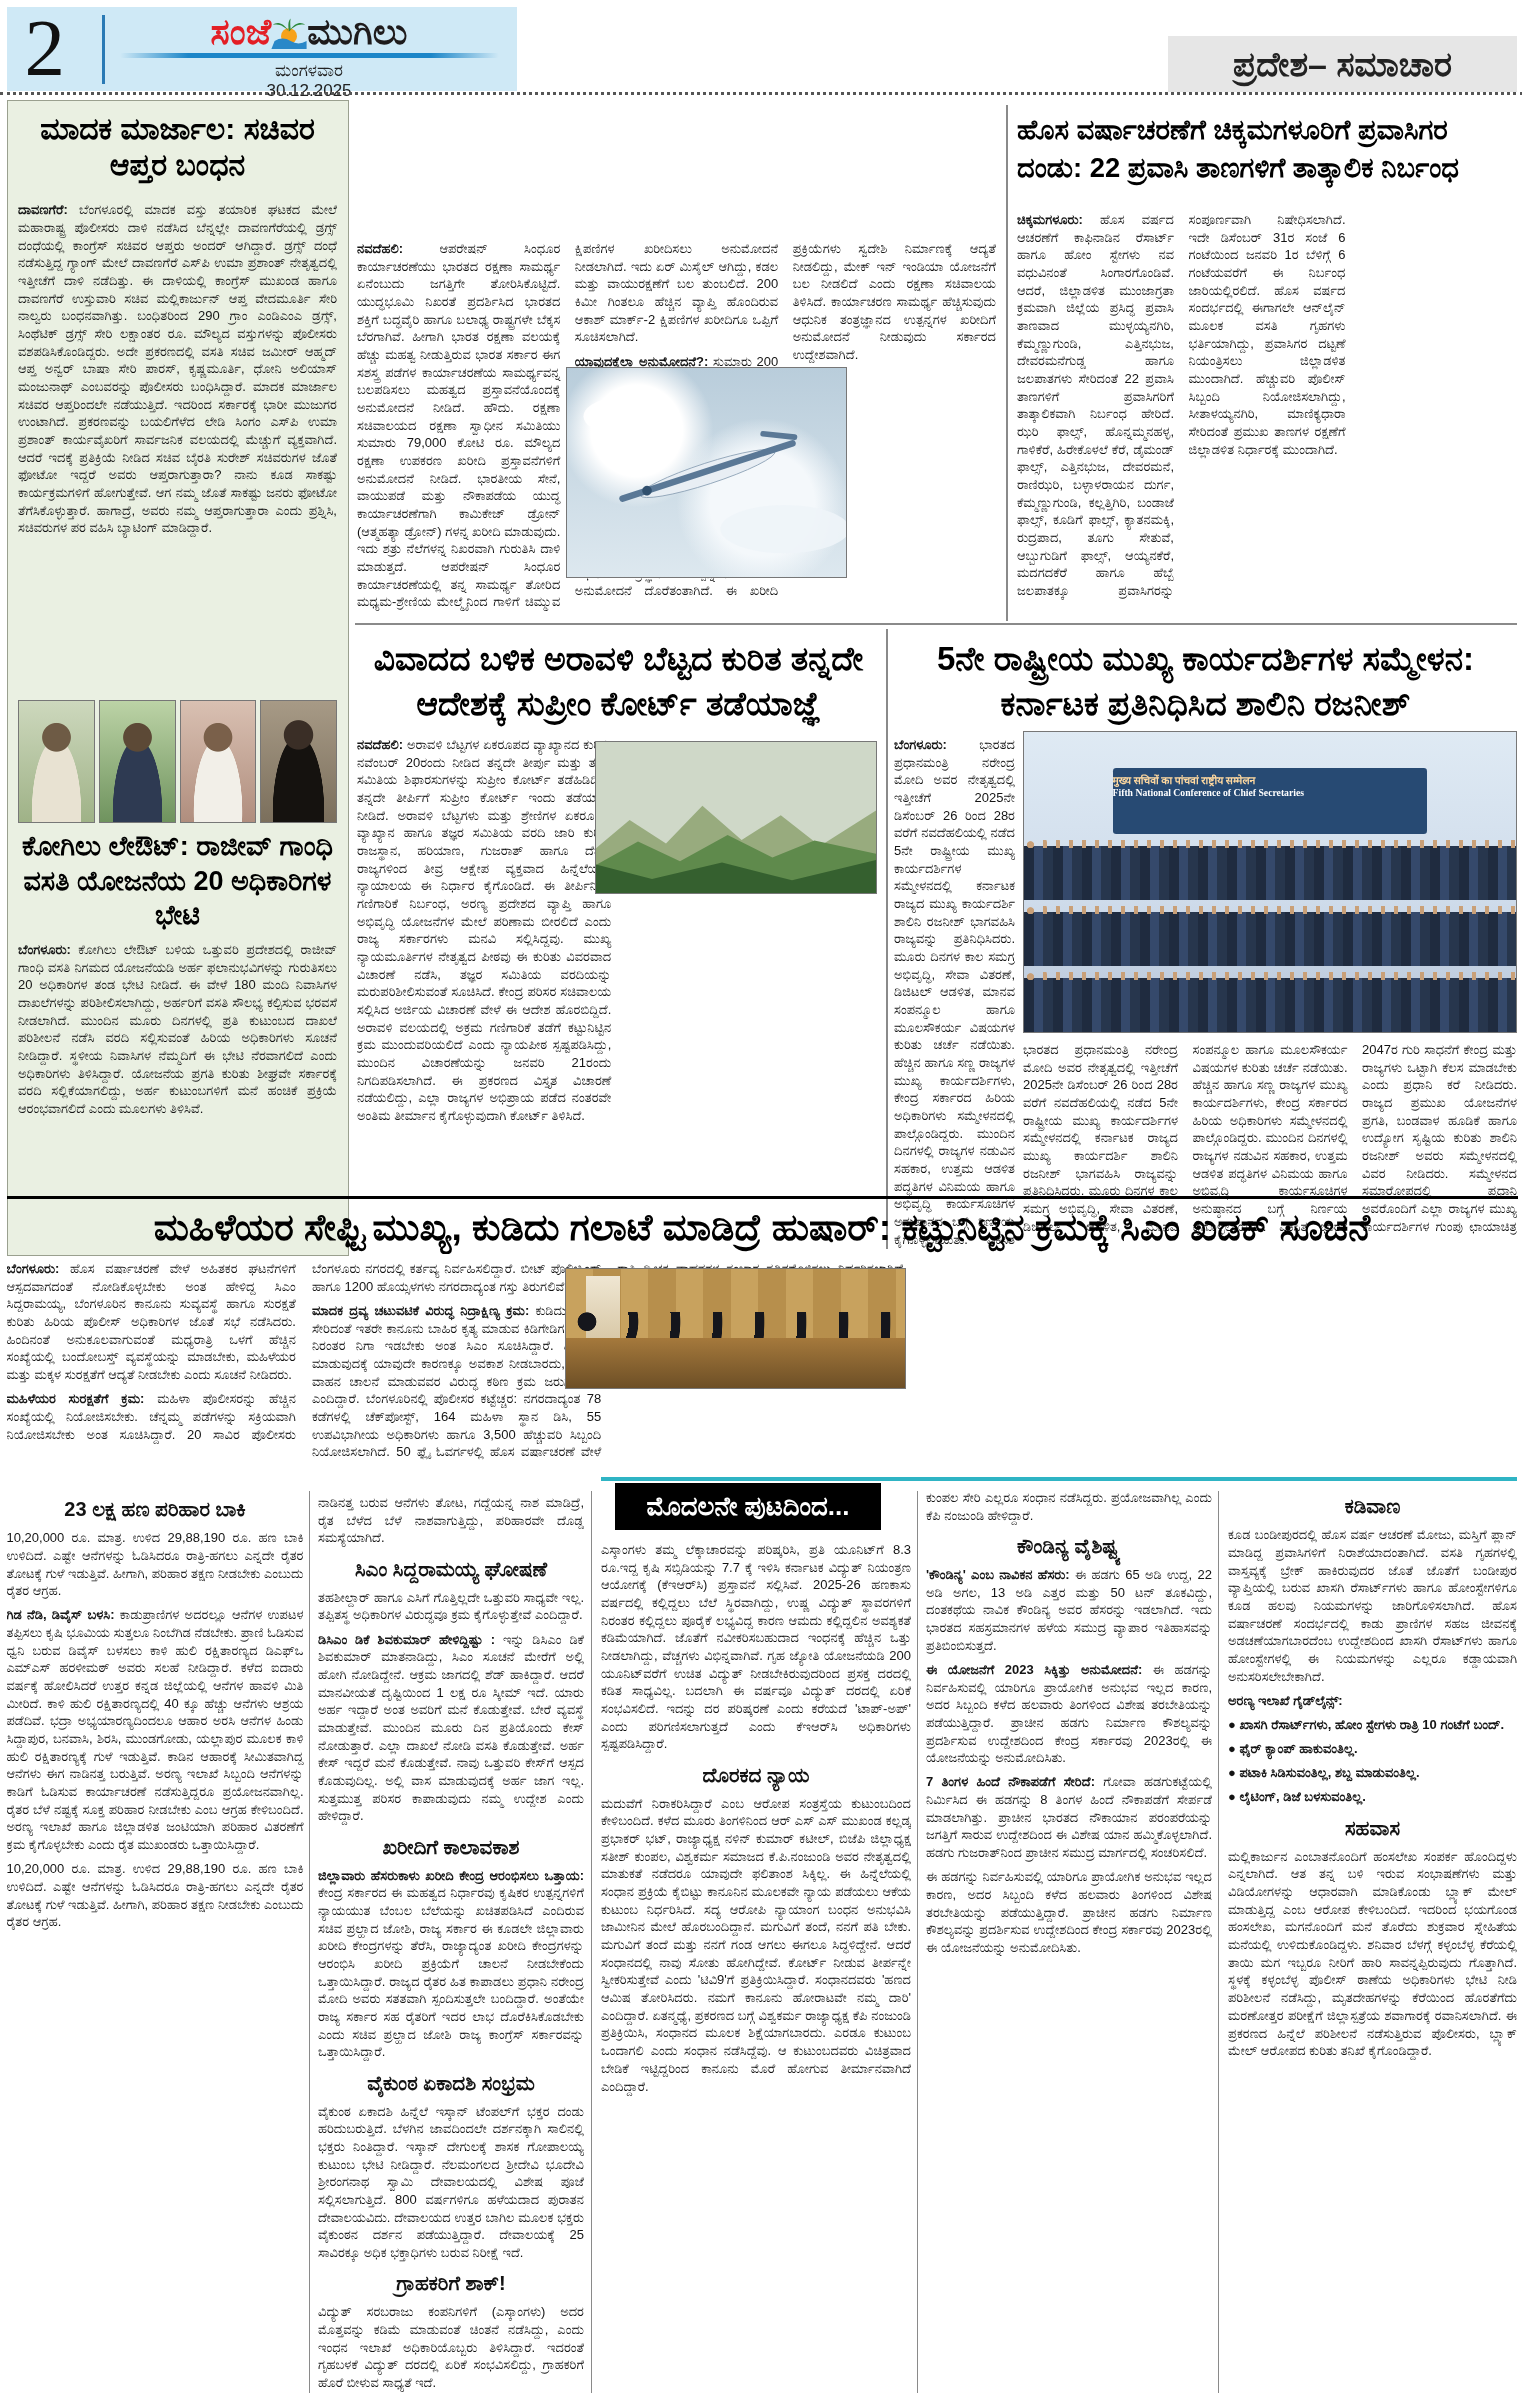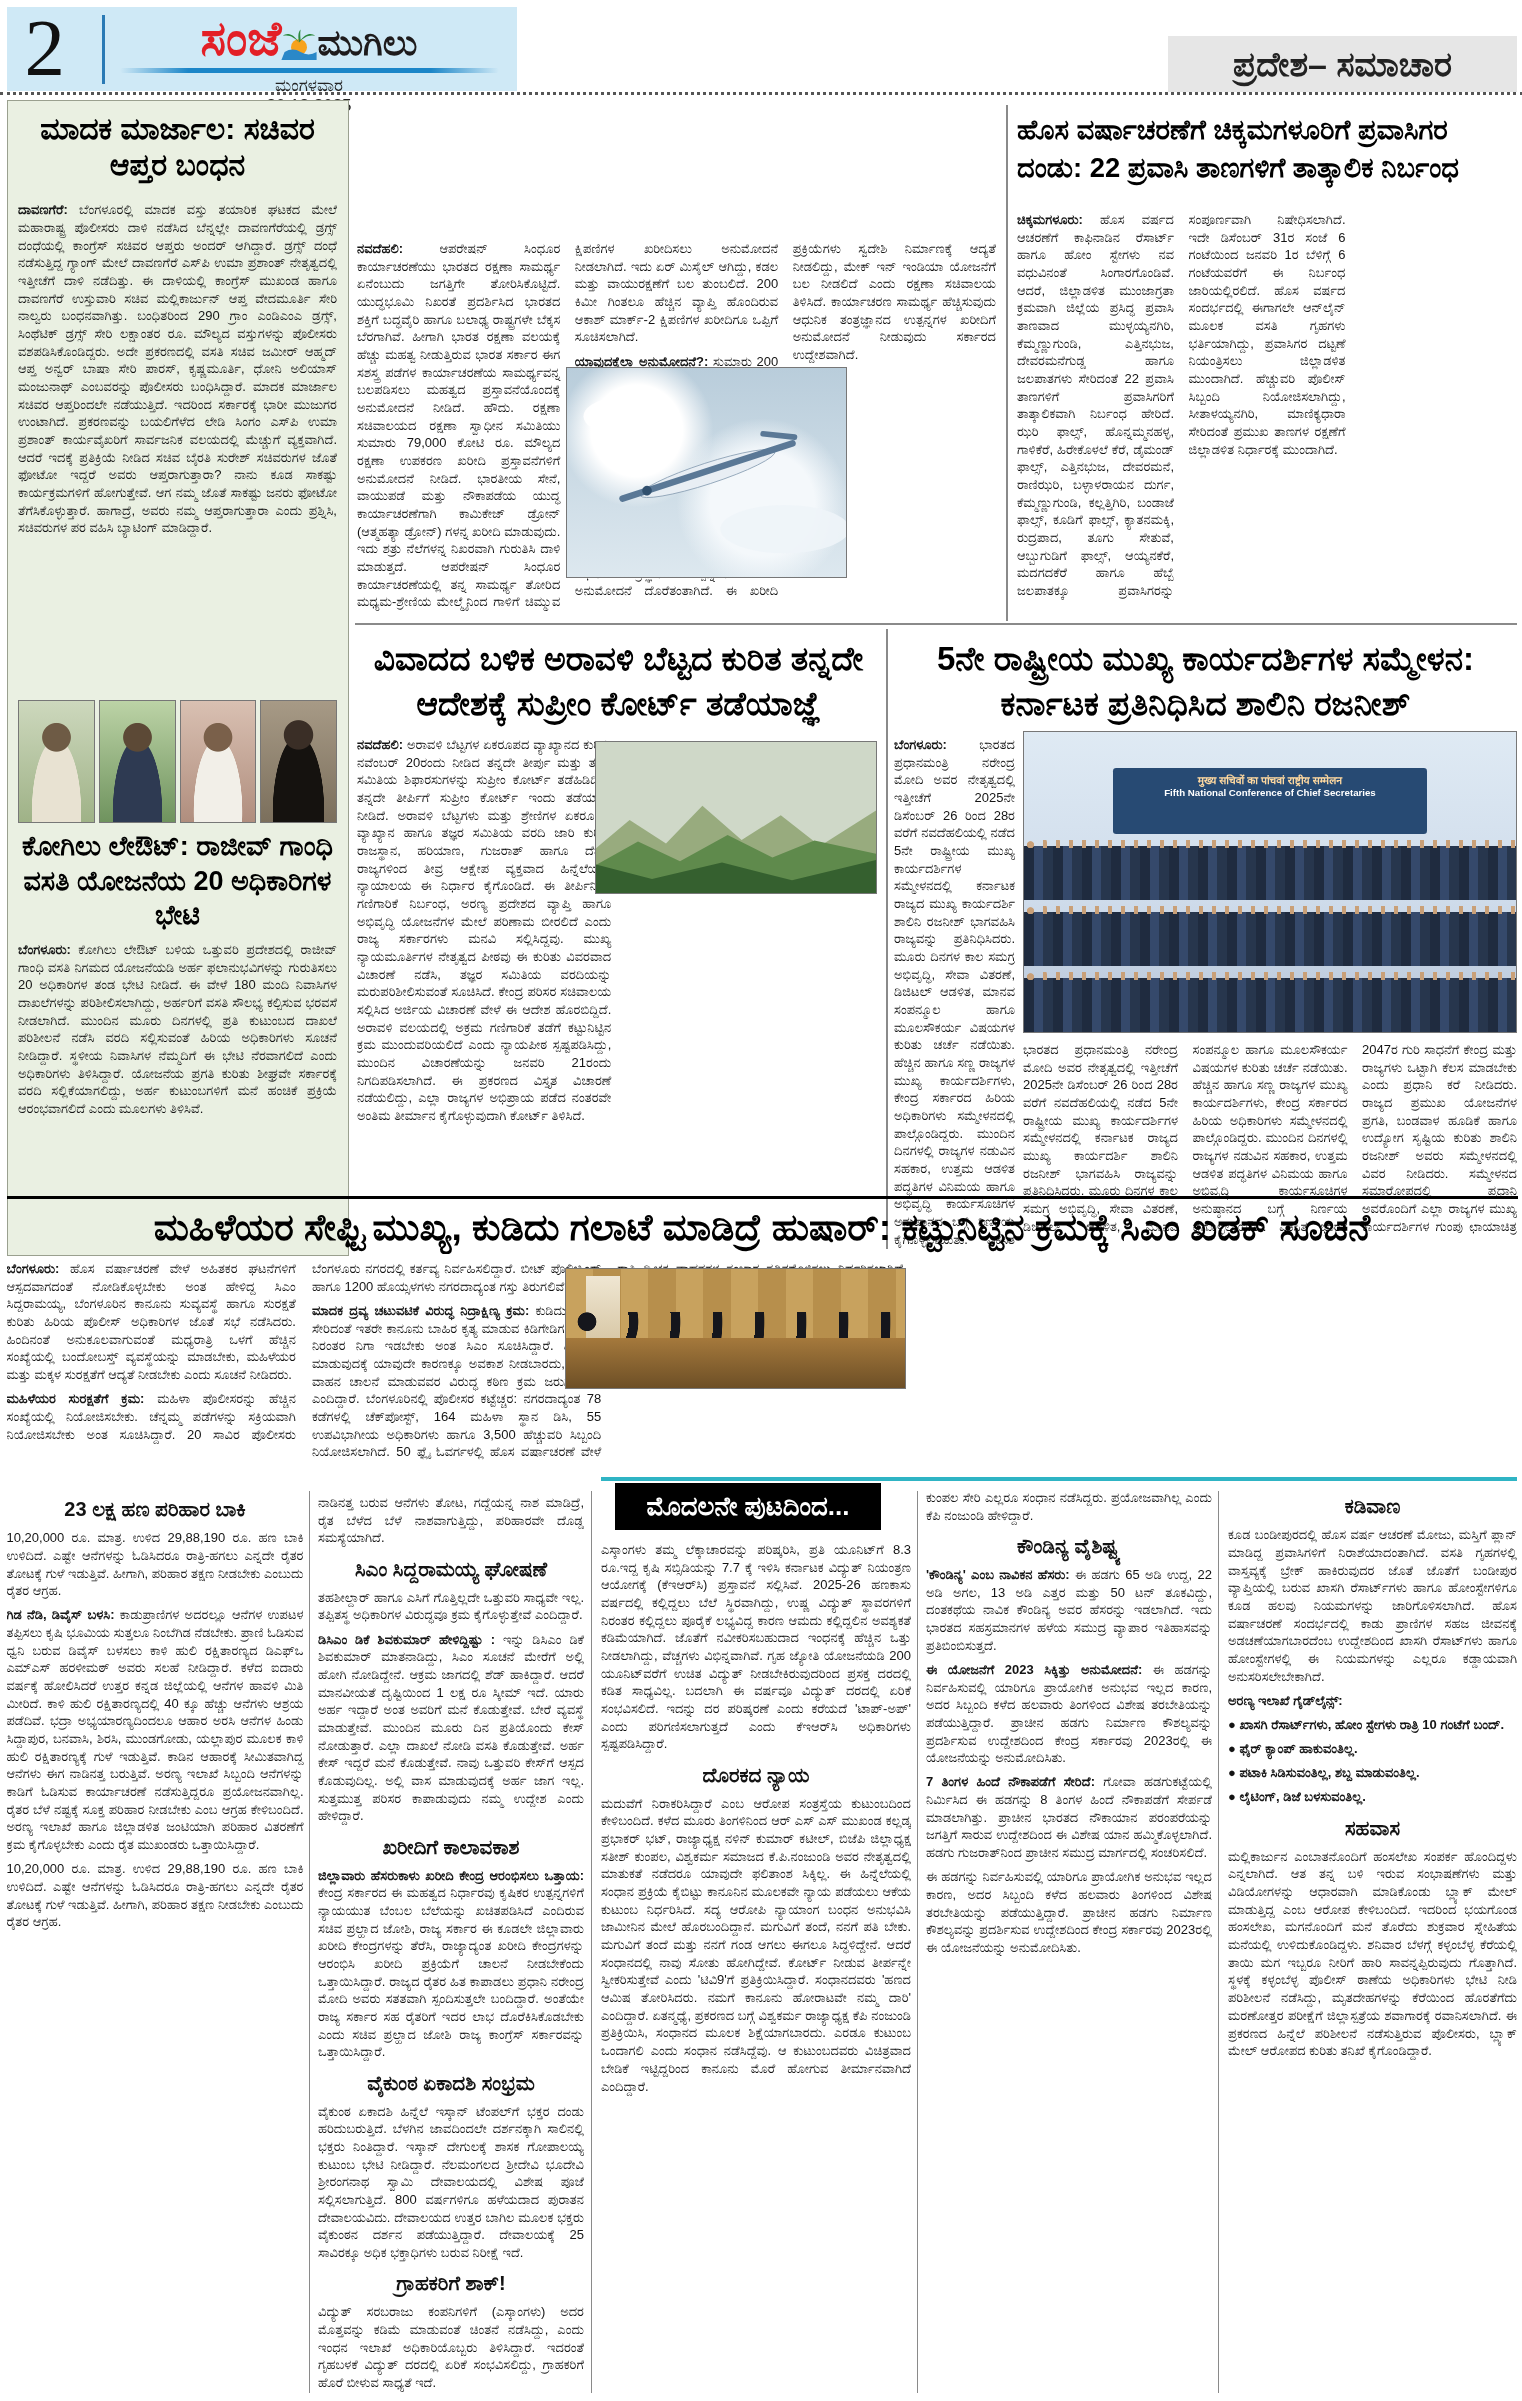--- a/index.html
+++ b/index.html
@@ -20,21 +20,21 @@
   .h-mid{font-size:33px;line-height:1.35;text-align:center;}
   .h-banner{font-size:37px;line-height:1.2;text-align:center;}
   .h-sec{font-size:20px;text-align:center;font-weight:bold;margin:3.2px 0 8px 0;line-height:1.2;}
   .rule{background:#000;}
   .hair{background:#8a8a8a;}
   .teal{background:#2fb4c4;}
   .dotted-rule{border-top:3.2px dotted #555;height:0;}
   
   .mast{background:#cfe9f6;}
   .pagenum{font-family:"Liberation Serif","DejaVu Serif",serif;font-size:81px;line-height:1;color:#111;}
-  .logo-red{color:#e31f26;font-weight:bold;font-size:48px;}
+  .logo-red{color:#e31f26;font-weight:bold;font-size:36px;}
   .logo-black{color:#1e1b1c;font-weight:bold;font-size:36px;}
   .logo-under{height:4.8px;border-radius:2.4px;background:linear-gradient(90deg,rgba(28,134,200,0) 0%,#1c86c8 18%,#1c86c8 82%,rgba(28,134,200,0) 100%);}
   .mast-day{font-size:17px;color:#222;text-align:center;}
   .section-tag{background:#e6e6e6;color:#222;font-weight:bold;font-size:34px;line-height:56px;text-align:center;}
   
   .greenbox{background:#eaf0e2;border:0.8px solid #9aa08f;padding:9.7px 10.5px;box-sizing:border-box;overflow:hidden;}
   
   .ph{overflow:hidden;border:0.8px solid #777;box-sizing:border-box;background:#cfd6dd;}
   .strip{display:flex;gap:4px;}
   .portrait{flex:1;position:relative;}
@@ -42,21 +42,21 @@
   .p2{background:radial-gradient(circle at 50% 30%,#5c4936 0 15%,transparent 16%),radial-gradient(ellipse at 50% 92%,#2e3a52 0 46%,transparent 47%),linear-gradient(180deg,#bcd3a6,#6f935e);}
   .p3{background:radial-gradient(circle at 50% 30%,#7a604a 0 15%,transparent 16%),radial-gradient(ellipse at 50% 92%,#f2efe8 0 46%,transparent 47%),linear-gradient(180deg,#d9c0b2,#b08e7e);}
   .p4{background:radial-gradient(circle at 50% 28%,#3a2e26 0 15%,transparent 16%),radial-gradient(ellipse at 50% 92%,#15120f 0 48%,transparent 49%),linear-gradient(180deg,#a79a86,#7b6f5c);}
   .sky{background:radial-gradient(circle at 25% 30%,#ffffff 0 18%,transparent 30%),radial-gradient(circle at 70% 65%,#f4f8fb 0 22%,transparent 36%),linear-gradient(180deg,#b9cddb,#dde8ef);}
   .mtn-layer{position:absolute;left:0;right:0;bottom:0;}
   .mtn1{height:78%;background:#8aa06b;clip-path:polygon(0 62%,12% 38%,25% 58%,38% 26%,52% 55%,66% 34%,80% 60%,100% 30%,100% 100%,0 100%);opacity:.8;}
   .mtn2{height:62%;background:#5f8a4c;clip-path:polygon(0 70%,15% 45%,30% 66%,47% 38%,63% 62%,78% 44%,100% 58%,100% 100%,0 100%);}
   .mtn3{height:42%;background:#35602f;clip-path:polygon(0 55%,20% 78%,45% 52%,70% 80%,100% 48%,100% 100%,0 100%);}
   .conf{background:linear-gradient(180deg,#dfeaf4 0%,#cfdceb 55%,#b8c6d8 100%);}
   .conf-banner{position:absolute;left:18%;top:12%;width:64%;height:22%;background:#274a73;border-radius:3.2px;
-      color:#fff;text-align:center;overflow:hidden;}
+      color:#fff;overflow:hidden;font-family:Liberation Serif, serif;}
   .conf-banner .l1{font-size:10.5px;font-weight:bold;margin-top:4.8px;color:#ffd9a0;}
   .conf-banner .l2{font-size:9.7px;font-weight:bold;color:#fff;}
   .crowd{position:absolute;left:0;right:0;height:18%;
       background:repeating-linear-gradient(90deg,#1f2b3f 0 9.7px,#35496b 9.7px 19.4px,#27364d 19.4px 29px);}
   .crowd::before{content:"";position:absolute;left:0;right:0;top:-6.5px;height:8px;
       background:repeating-radial-gradient(circle at 6.5px 4.8px,#c9a078 0 3.2px,transparent 4px 13px);}
   .meet{background:repeating-linear-gradient(90deg,#c8a25e 0 27.4px,#b78f4c 27.4px 55px);}
   .meet-table{position:absolute;left:0;right:0;bottom:0;height:42%;background:linear-gradient(180deg,#a5793c,#6d4f26);}
   .meet-people{position:absolute;left:0;right:0;bottom:30%;height:34%;
       background:repeating-radial-gradient(circle at 21px 9.7px,#15161c 0 9px,transparent 9.7px 42px);}

